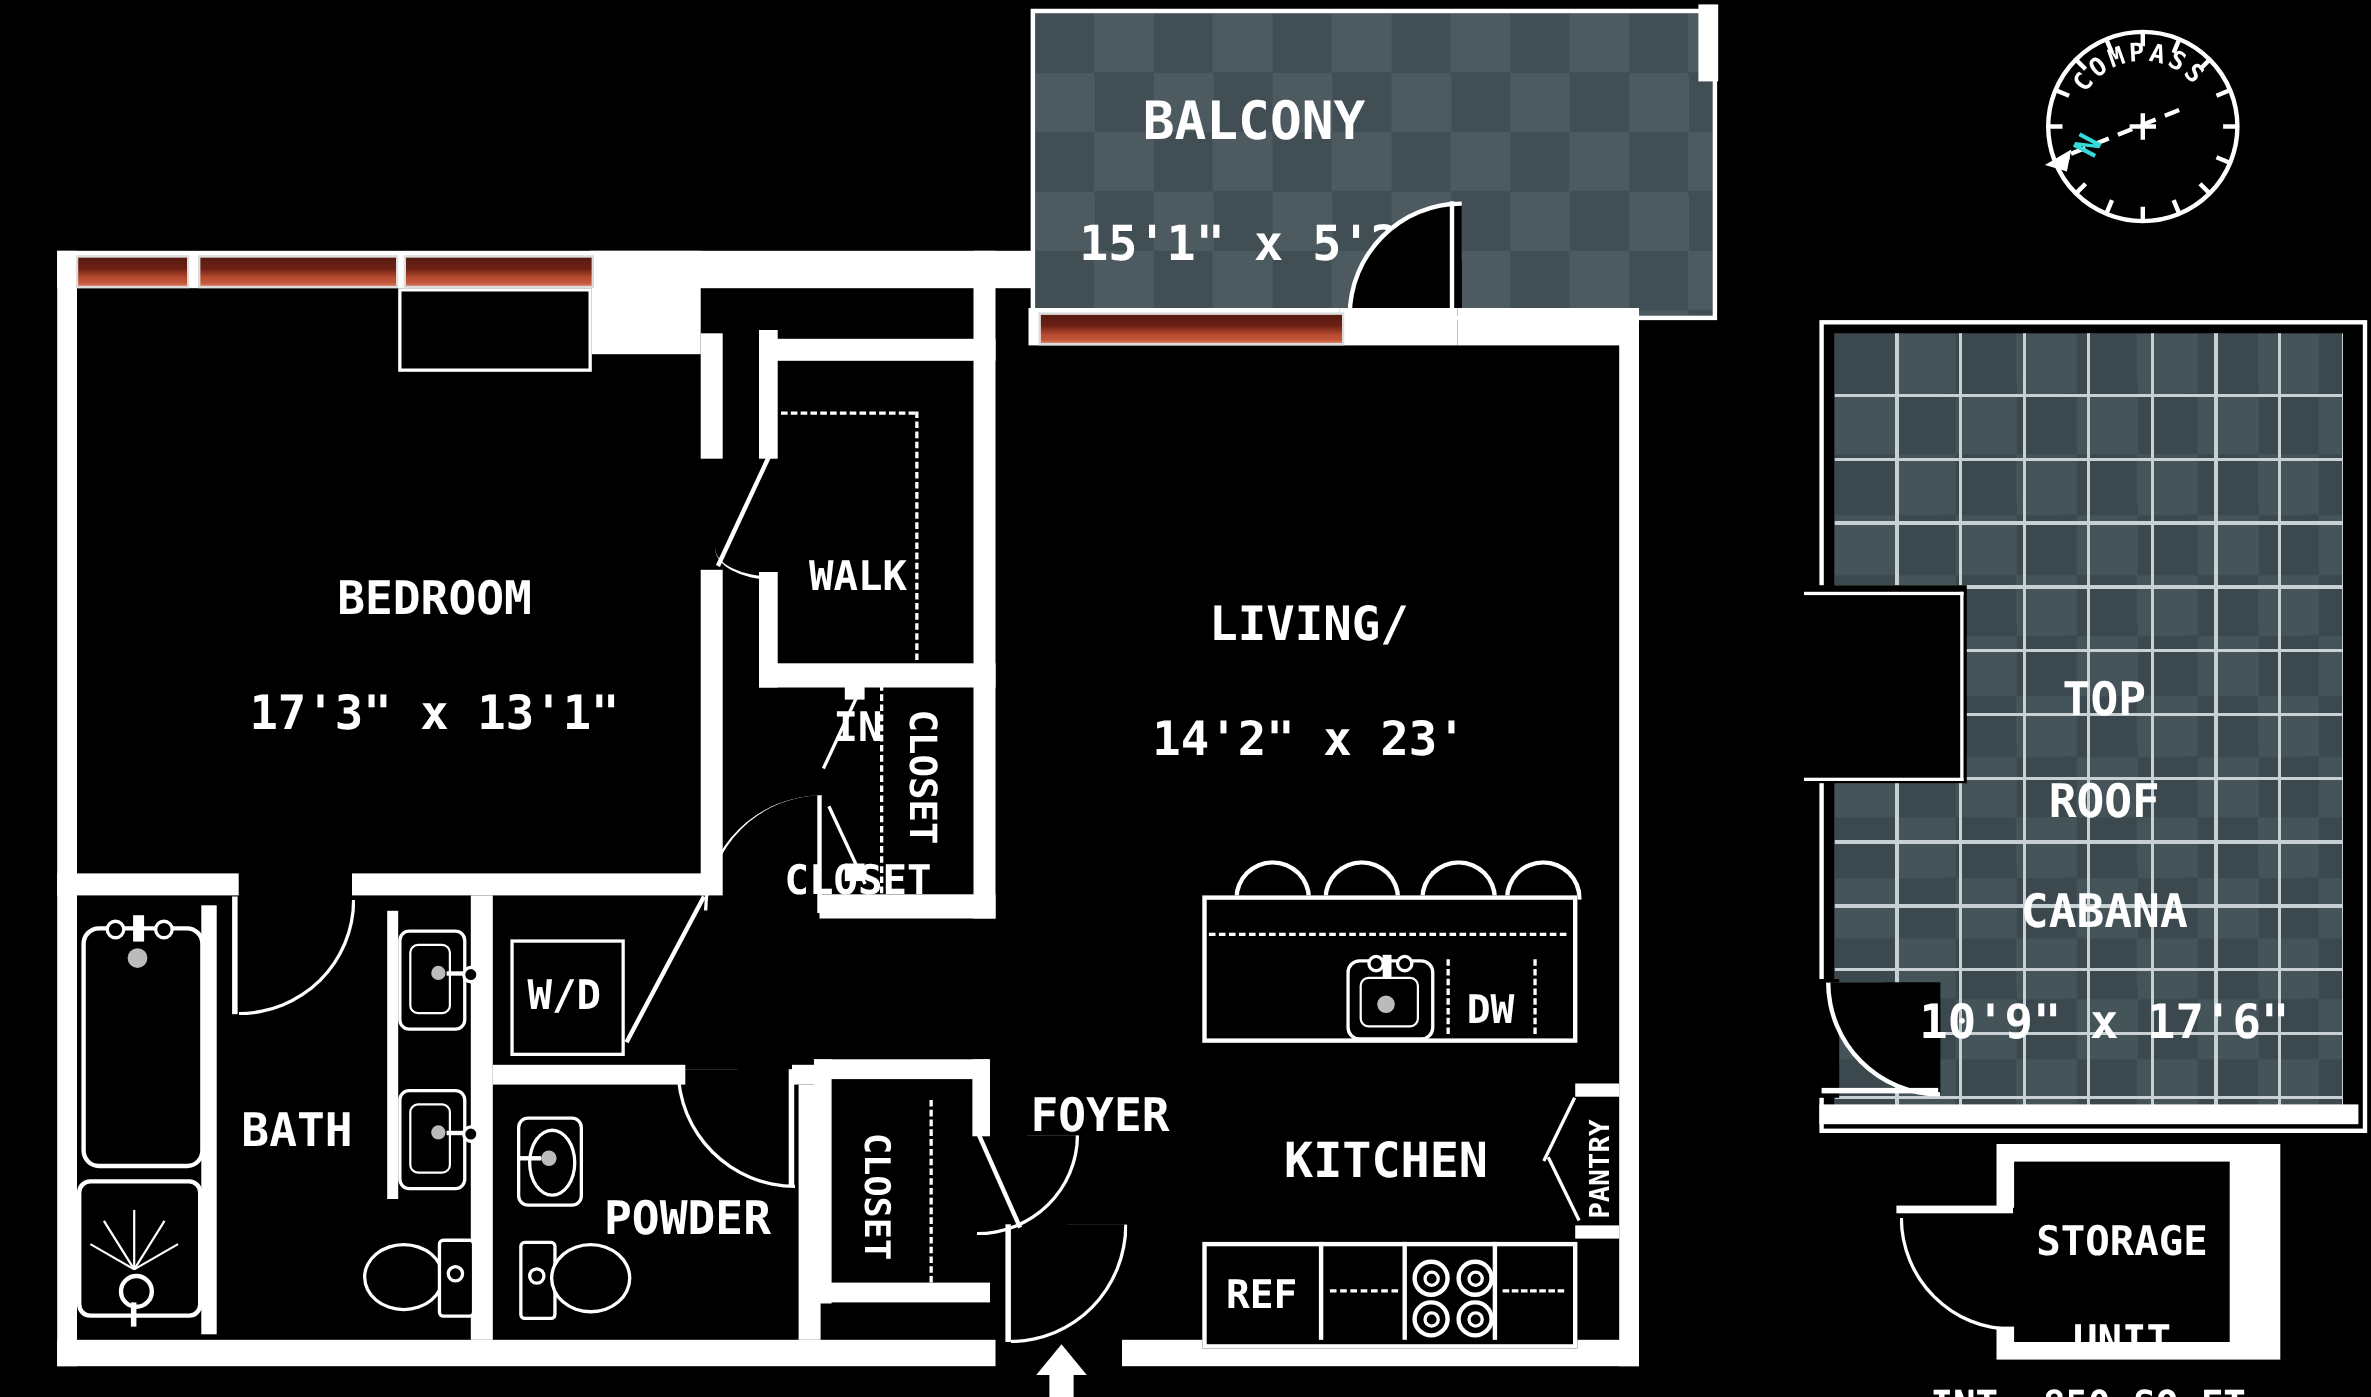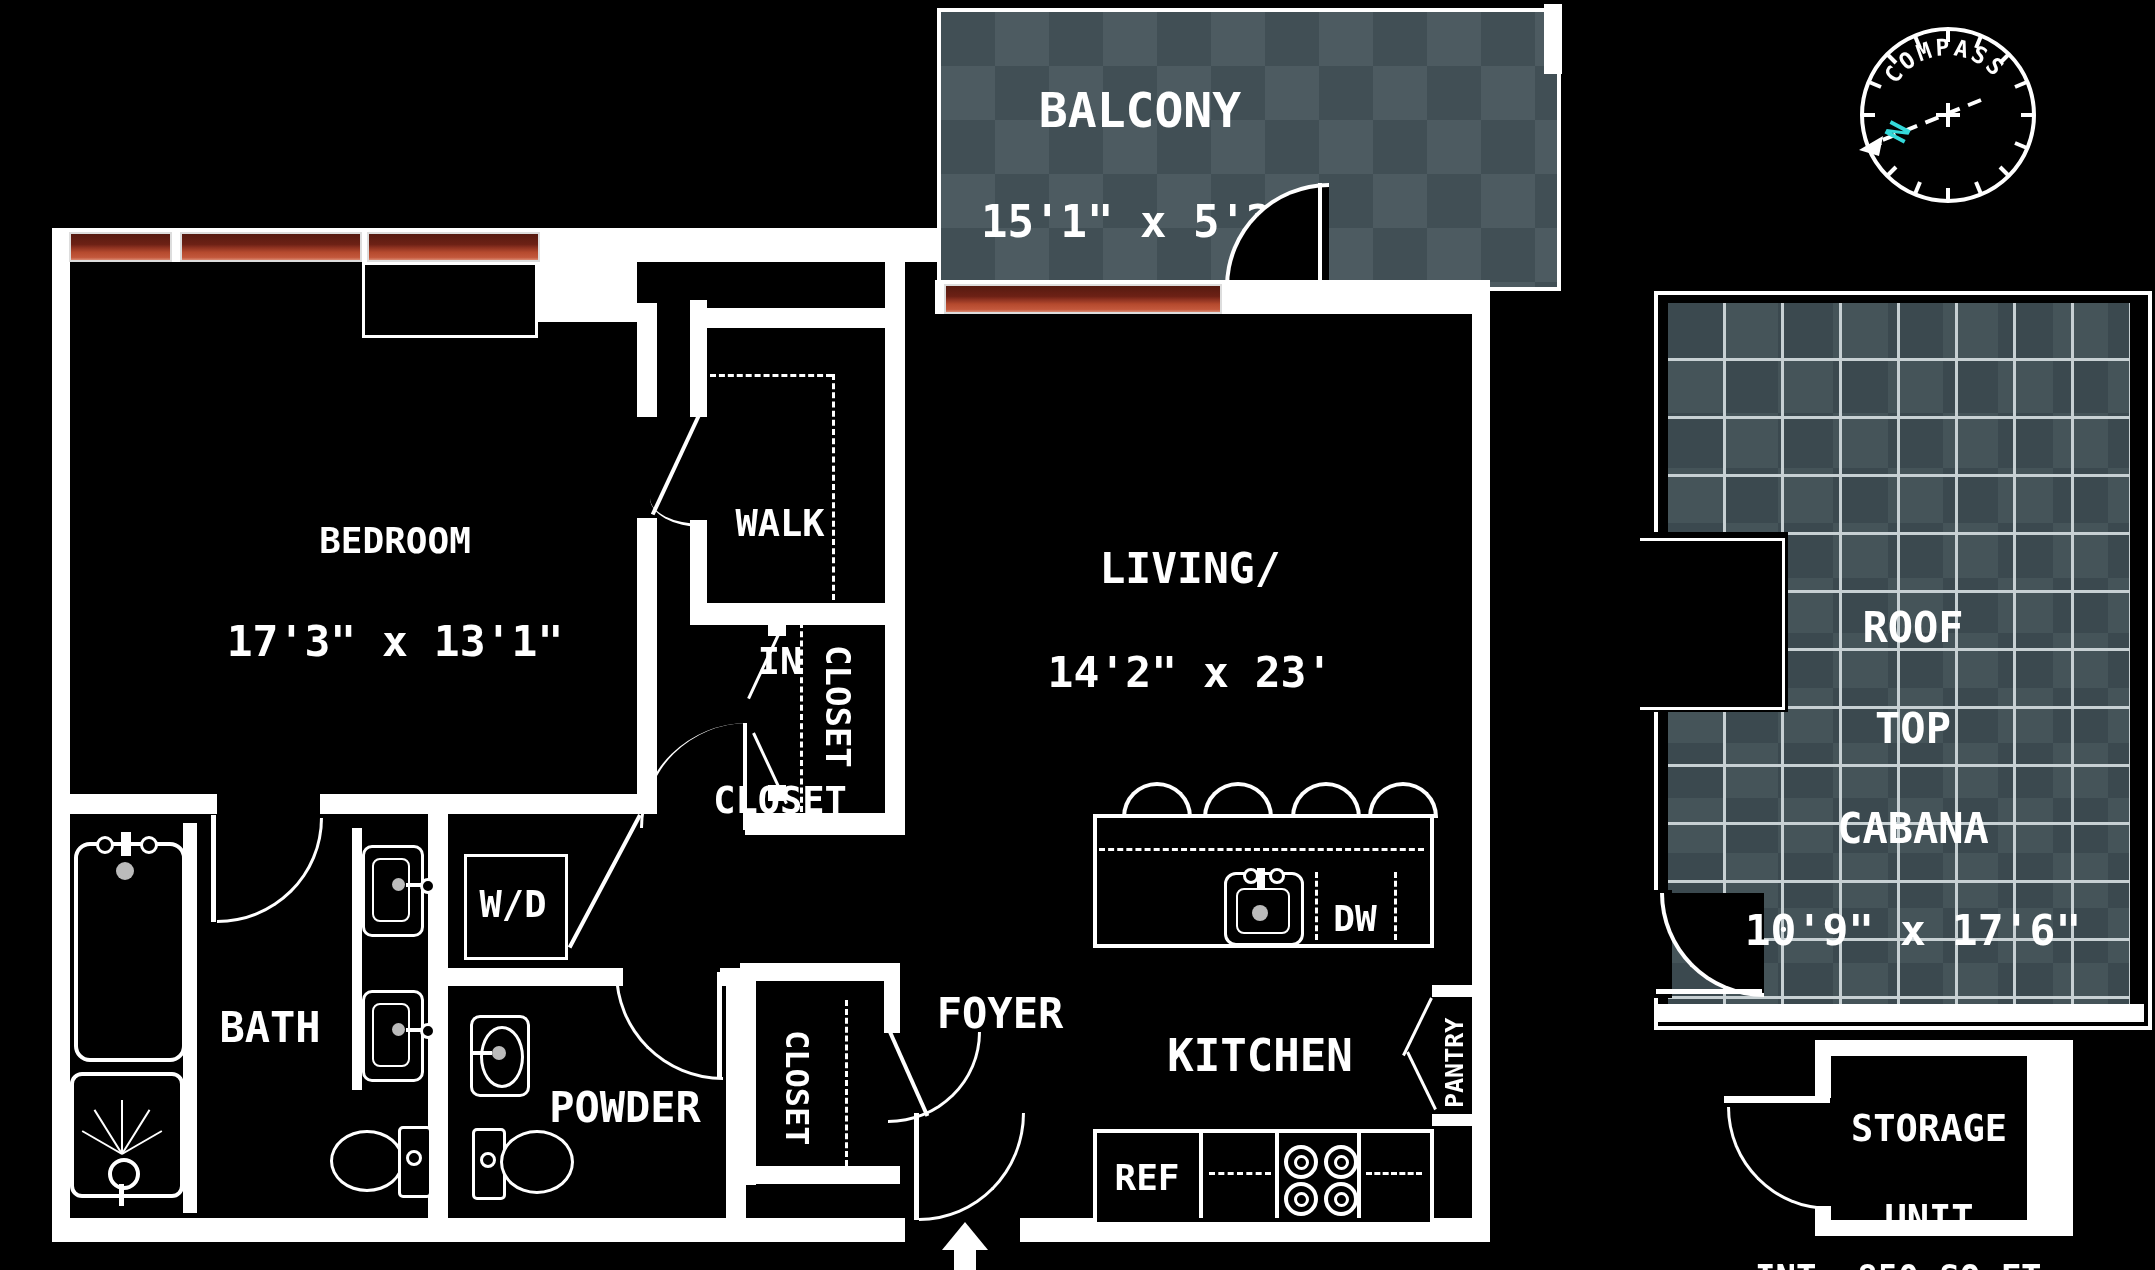--- a/index.html
+++ b/index.html
@@ -63,21 +63,21 @@
   <div class="w" style="left:536px;top:228px;width:101px;height:94px;"></div>
 
   <div class="window" style="left:69px;top:232px;width:99px;height:26px;"></div>
   <div class="window" style="left:180px;top:232px;width:178px;height:26px;"></div>
   <div class="window" style="left:367px;top:232px;width:169px;height:26px;"></div>
   <div class="window" style="left:944px;top:284px;width:274px;height:26px;"></div>
 
   <div class="box" style="left:362px;top:262px;width:170px;height:70px;"></div>
 
   <div class="lbl" style="left:175px;top:478px;width:440px;">
-    <div style="font-size:36px;">BEDROOM</div>
+    <div style="font-size:42px;">BEDROOM</div>
     <div style="font-size:43px;margin-top:12px;">17'3" x 13'1"</div>
   </div>
 
   <div class="w" style="left:637px;top:303px;width:20px;height:114px;"></div>
   <div class="w" style="left:637px;top:518px;width:20px;height:296px;"></div>
 
   <div class="w" style="left:52px;top:794px;width:165px;height:20px;"></div>
   <div class="w" style="left:320px;top:794px;width:322px;height:20px;"></div>
 
   <div class="w" style="left:690px;top:308px;width:215px;height:20px;"></div>
@@ -240,22 +240,22 @@
   <div class="abs tiles" style="left:1668px;top:303px;width:462px;height:704px;"></div>
   <div class="w" style="left:1654px;top:1004px;width:490px;height:18px;"></div>
 
   <div class="blk" style="left:1640px;top:532px;width:148px;height:180px;"></div>
   <div class="abs" style="left:1640px;top:538px;width:142px;height:166px;border-top:3px solid #fff;border-right:3px solid #fff;border-bottom:3px solid #fff;background:#000;"></div>
 
   <div class="blk" style="left:1650px;top:890px;width:22px;height:108px;"></div>
   <div class="arc bl" style="left:1660px;top:893px;width:100px;height:100px;border-width:4px;"></div>
   <div class="line" style="left:1656px;top:989px;width:106px;height:5px;"></div>
   <div class="lbl" style="left:1738px;top:562px;width:350px;">
+    <div style="font-size:42px;margin-top:8px;">TOP</div>
     <div style="font-size:42px;">ROOF</div>
-    <div style="font-size:42px;margin-top:8px;">TOP</div>
     <div style="font-size:42px;margin-top:8px;">CABANA</div>
     <div style="font-size:43px;margin-top:8px;">10'9" x 17'6"</div>
   </div>
 
   <div class="w" style="left:1815px;top:1040px;width:258px;height:196px;"></div>
   <div class="blk" style="left:1831px;top:1056px;width:196px;height:164px;"></div>
   <div class="blk" style="left:1813px;top:1098px;width:20px;height:108px;"></div>
   <div class="arc bl nofill" style="left:1727px;top:1107px;width:100px;height:100px;"></div>
   <div class="line" style="left:1724px;top:1096px;width:106px;height:7px;"></div>
   <div class="lbl" style="left:1828px;top:1066px;width:202px;">

